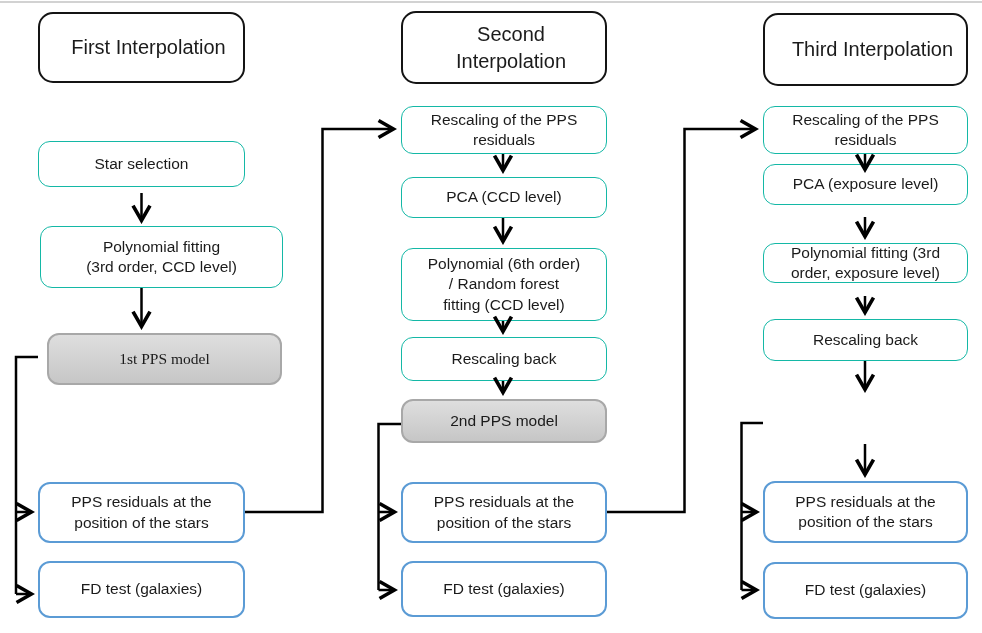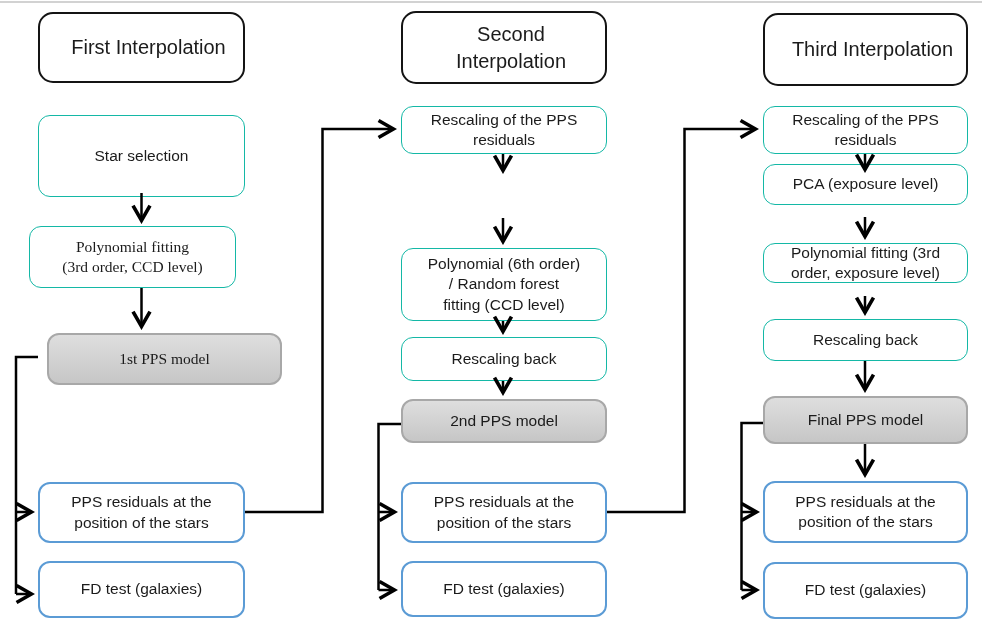--- a/index.html
+++ b/index.html
@@ -48,37 +48,38 @@
 </style>
 </head>
 <body>
 
 <div class="canvas">
 
   <div class="top-hairline"></div>
 
   <div class="box header-box" style="left:38px;top:12px;width:207px;height:71px;">First Interpolation</div>
 
-  <div class="box" style="left:38px;top:115px;width:207px;height:82px;">Star selection</div>
+  <div class="box" style="left:38px;top:141px;width:207px;height:46px;">Star selection</div>
 
-  <div class="box" style="left:29px;top:226px;width:207px;height:62px;font-family:Liberation Serif, serif;">Polynomial fitting
+  <div class="box" style="left:40px;top:226px;width:243px;height:62px;">Polynomial fitting
 (3rd order, CCD level)</div>
 
   <div class="box model-box" style="left:47px;top:333px;width:235px;height:52px;font-family:Liberation Serif, serif;">1st PPS model</div>
 
   <div class="box output-box" style="left:38px;top:482px;width:207px;height:61px;">PPS residuals at the
 position of the stars</div>
 
   <div class="box output-box" style="left:38px;top:561px;width:207px;height:57px;">FD test (galaxies)</div>
 
   <div class="box header-box" style="left:401px;top:11px;width:206px;height:73px;">Second Interpolation</div>
 
   <div class="box" style="left:401px;top:106px;width:206px;height:48px;">Rescaling of the PPS
 residuals</div>
 
+  <div class="box" style="left:401px;top:177px;width:206px;height:41px;">PCA (CCD level)</div>
 
   <div class="box" style="left:401px;top:248px;width:206px;height:73px;">Polynomial (6th order)
 / Random forest
 fitting (CCD level)</div>
 
   <div class="box" style="left:401px;top:337px;width:206px;height:44px;">Rescaling back</div>
 
   <div class="box model-box" style="left:401px;top:399px;width:206px;height:44px;">2nd PPS model</div>
 
   <div class="box output-box" style="left:401px;top:482px;width:206px;height:61px;">PPS residuals at the
@@ -91,21 +92,20 @@
   <div class="box" style="left:763px;top:106px;width:205px;height:48px;">Rescaling of the PPS
 residuals</div>
 
   <div class="box" style="left:763px;top:164px;width:205px;height:41px;">PCA (exposure level)</div>
 
   <div class="box" style="left:763px;top:243px;width:205px;height:40px;">Polynomial fitting (3rd
 order, exposure level)</div>
 
   <div class="box" style="left:763px;top:319px;width:205px;height:42px;">Rescaling back</div>
 
-  <div class="box model-box" style="left:763px;top:396px;width:205px;height:48px;">Final PPS model</div>
 
   <div class="box output-box" style="left:763px;top:481px;width:205px;height:62px;">PPS residuals at the
 position of the stars</div>
 
   <div class="box output-box" style="left:763px;top:562px;width:205px;height:57px;">FD test (galaxies)</div>
 
   <svg class="connectors" width="982" height="633" viewBox="0 0 982 633">
     <defs>
       <marker id="arrow" viewBox="0 0 10 10" refX="8" refY="5" markerWidth="8.5" markerHeight="8.5" orient="auto-start-reverse">
         <path d="M1.2,1 L8.2,5 L1.2,9" fill="none" stroke="#000" stroke-width="1.7"></path>

